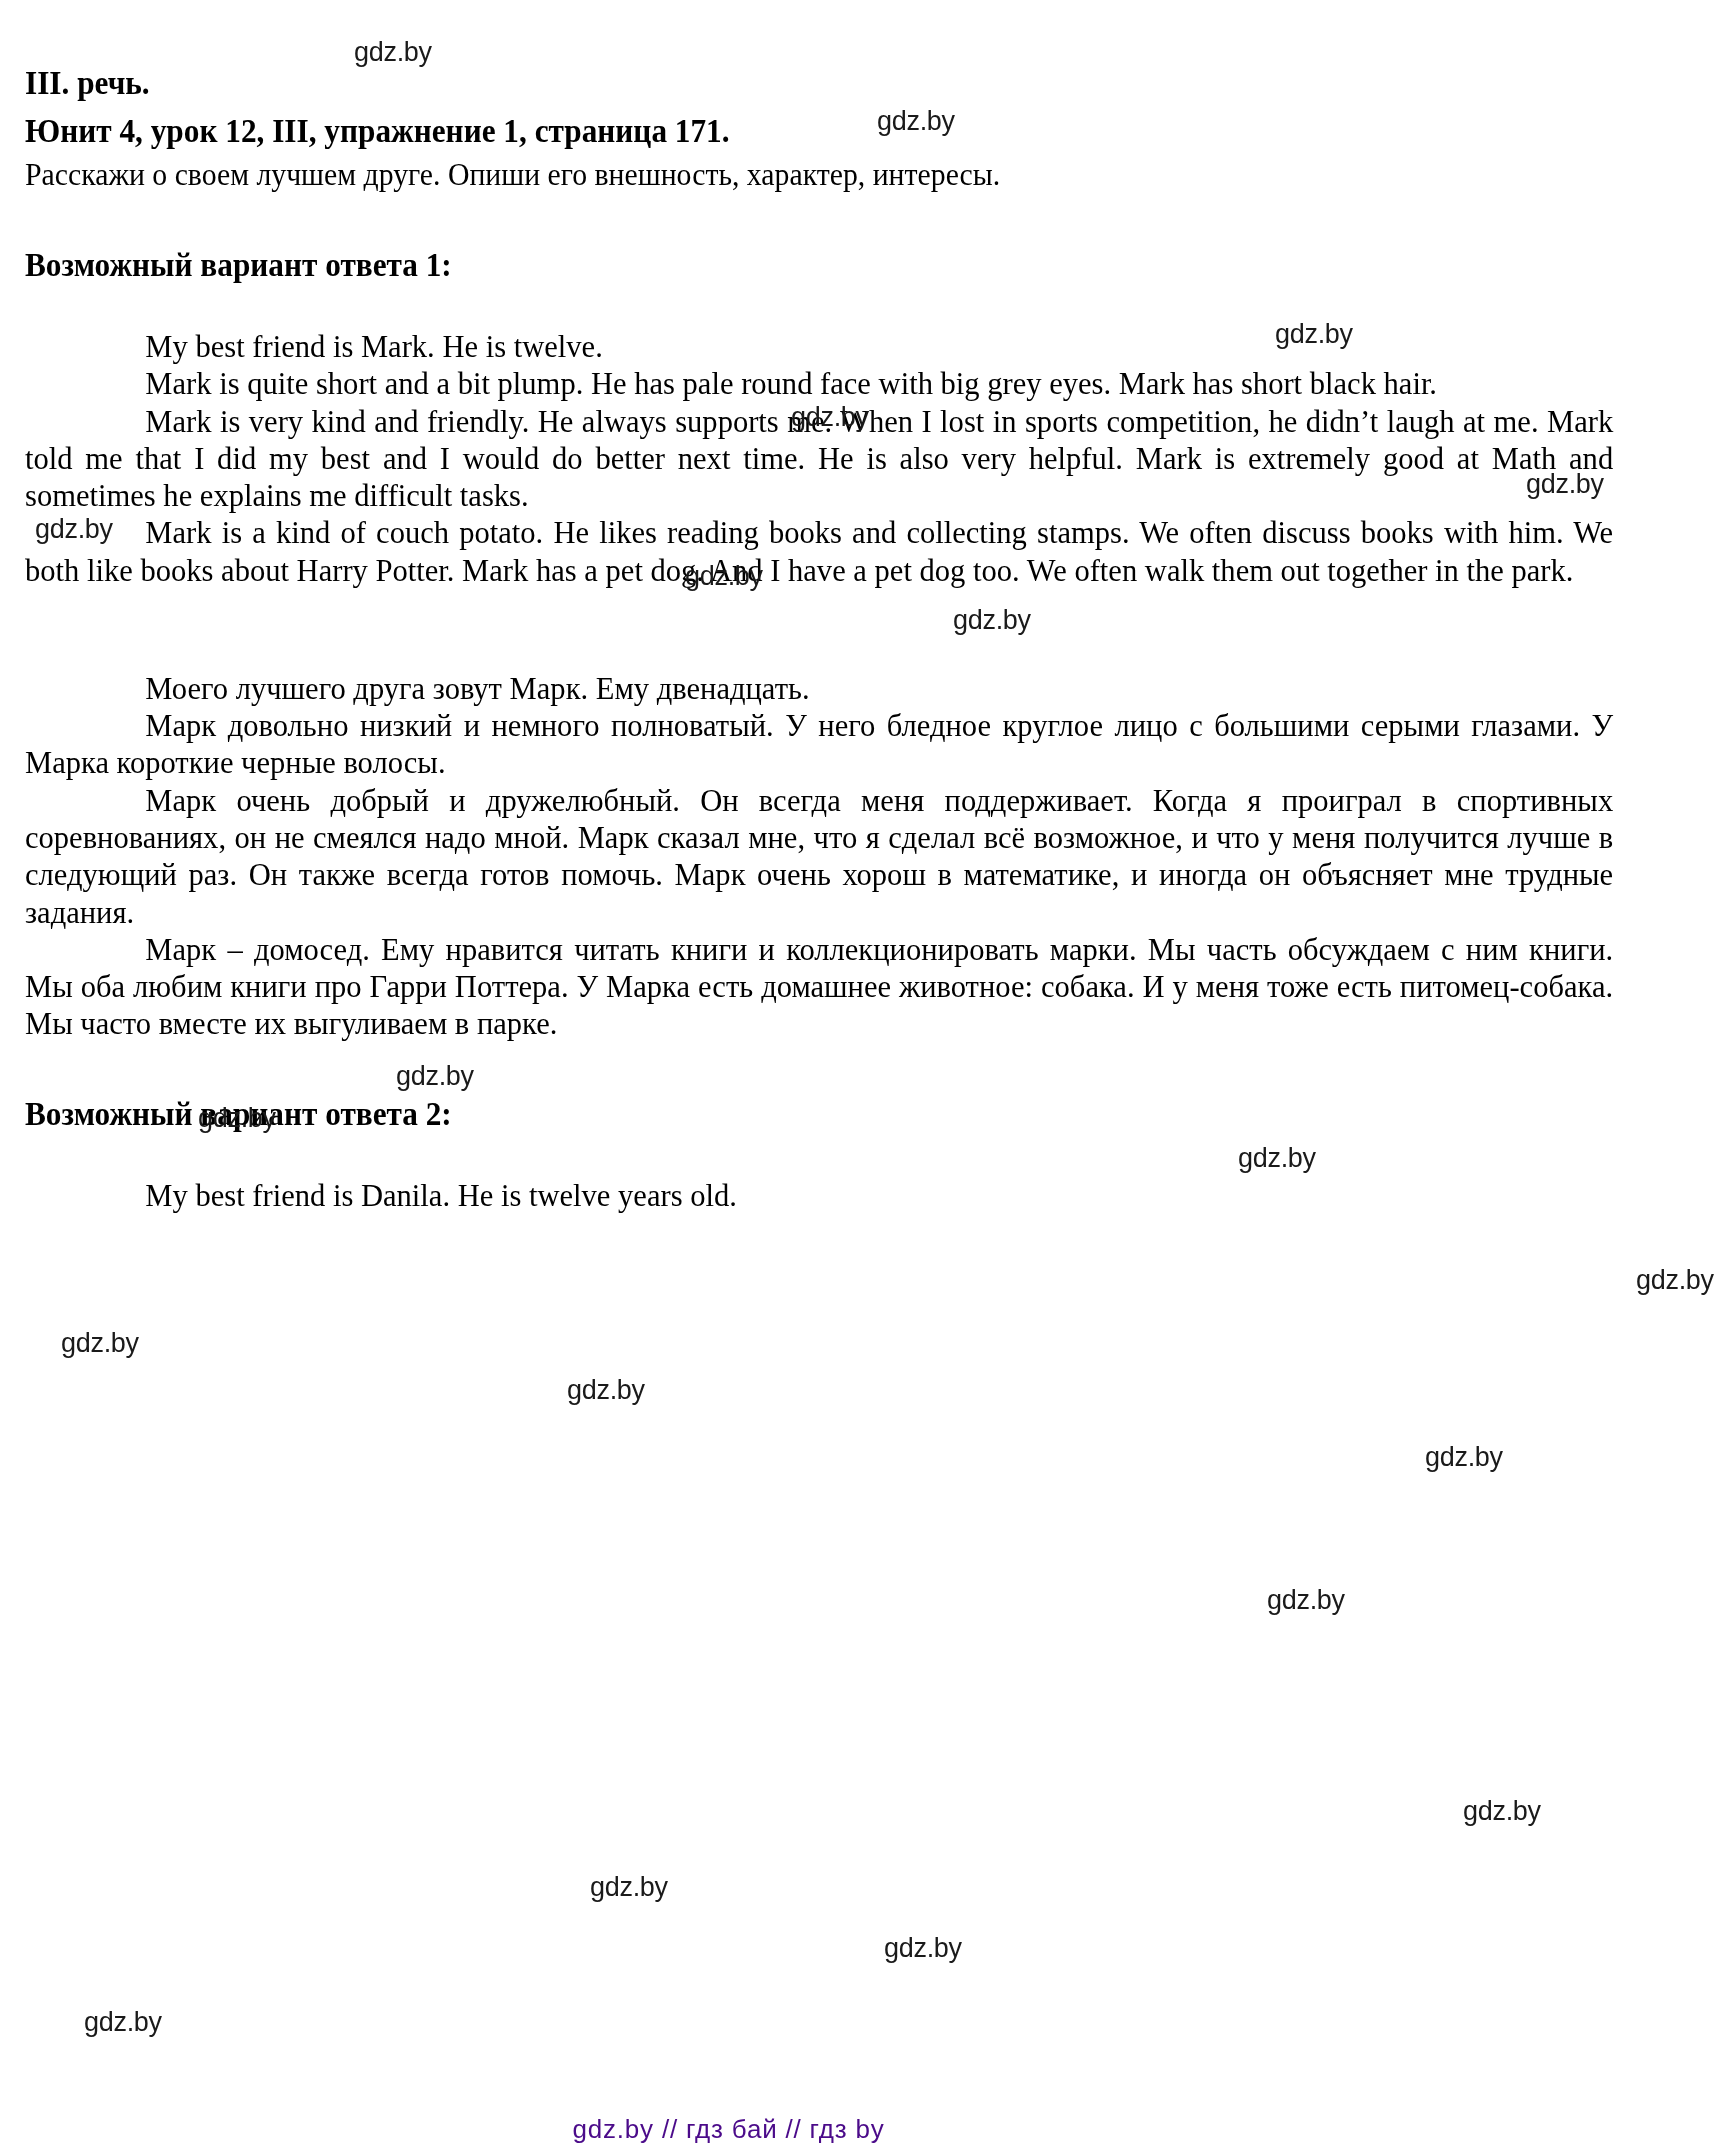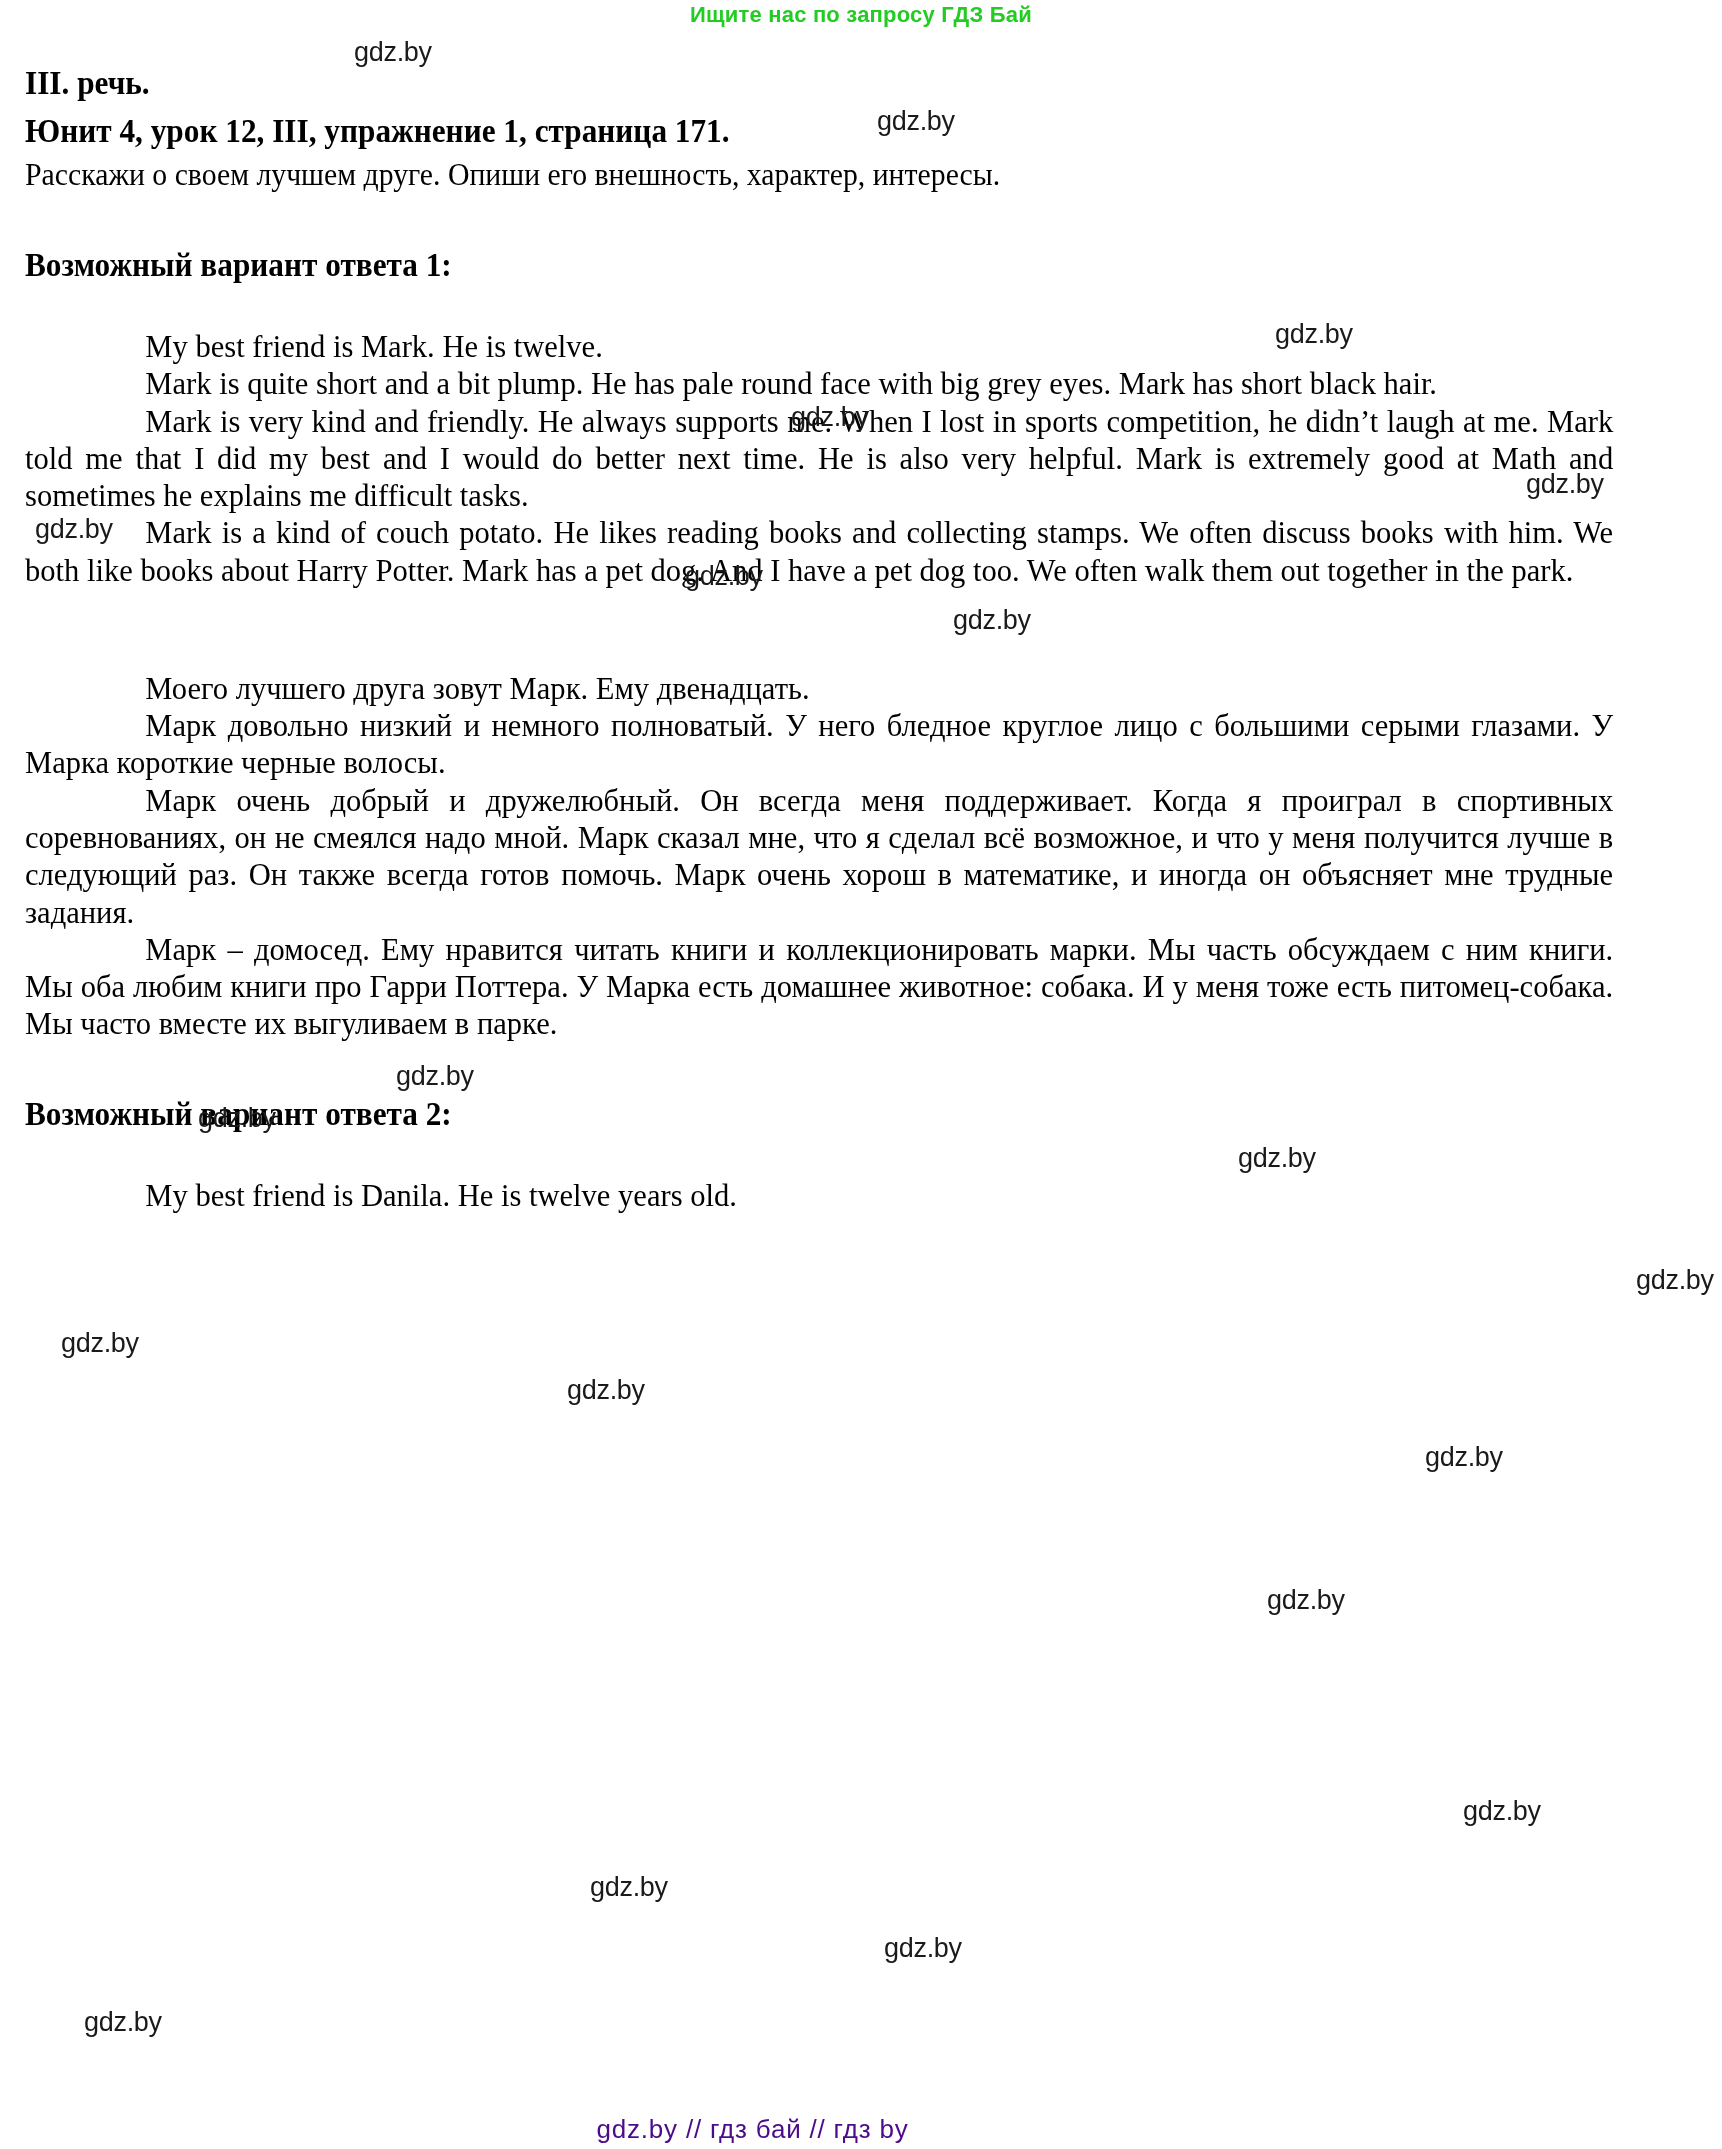--- a/index.html
+++ b/index.html
@@ -98,29 +98,27 @@
     position: absolute;
     bottom: 5px;
     left: 0;
     width: 1457px;
     text-align: center;
     font-family: "Liberation Sans", "DejaVu Sans", sans-serif;
     font-size: 26px;
     color: #4b0b8a;
     letter-spacing: 0.8px;
     white-space: nowrap;
-    padding-left: 24px;
   }
 </style>
 </head>
 <body>
 
 <div id="page">
 
-  <div class="promo" style="color: rgb(34, 204, 34);">Ищите нас по запросу ГДЗ Бай</div>
 
   <div class="col">
 
     <div class="h-bold">III. речь.</div>
 
     <div class="h-bold gap-top">Юнит 4, урок 12, III, упражнение 1, страница 171.</div>
 
     <div class="task">Расскажи о своем лучшем друге. Опиши его внешность, характер, интересы.</div>
 
     <div class="section-head">Возможный вариант ответа 1:</div>

